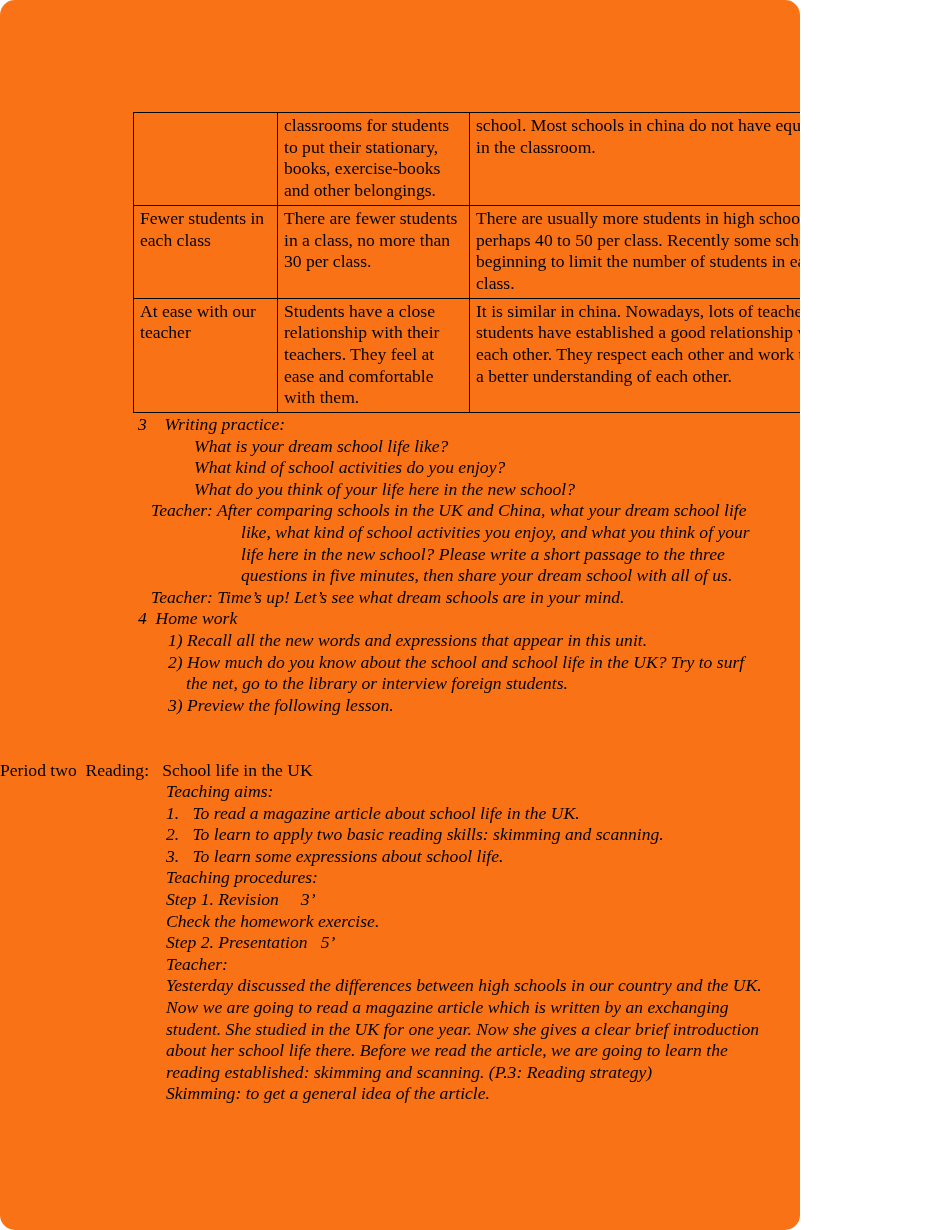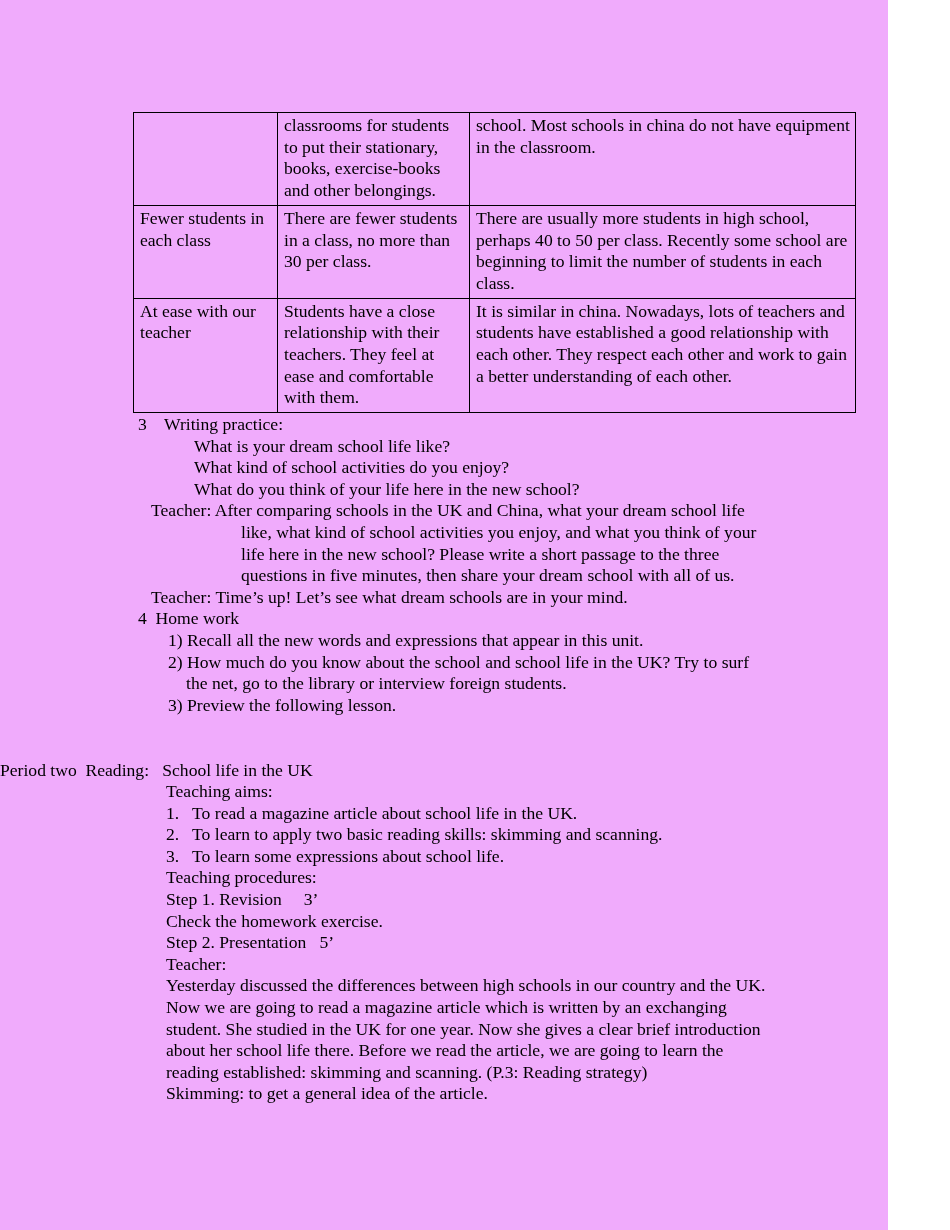--- a/index.html
+++ b/index.html
@@ -9,24 +9,25 @@
   }
   body {
     width: 950px;
     height: 1230px;
     font-family: "Liberation Serif", "DejaVu Serif", serif;
     color: #000000;
     -webkit-font-smoothing: antialiased;
   }
   .page {
     position: relative;
-    width: 888px;
+    width: 800px;
     height: 1230px;
     overflow: hidden;
-    background: #f0abfc;
+    background: #f97316;
+    border-radius: 15px;
   }
 
   
   .cmp-table {
     position: absolute;
     left: 133px;
     top: 112px;
     width: 686px;
     border-collapse: collapse;
     table-layout: fixed;
@@ -48,20 +49,21 @@
     position: absolute;
     left: 0;
     top: 414px;
     width: 950px;
   }
   .ln {
     font-size: 17.6px;
     line-height: 21.6px;
     white-space: pre-wrap;
     font-family: "Liberation Serif", "DejaVu Serif", serif;
+    font-style: italic;
   }
   
   .i-num      { padding-left: 138px; }   
   .i-q        { padding-left: 194px; }   
   .i-teacher  { padding-left: 151px; }   
   .i-cont     { padding-left: 241px; }   
   .i-hw       { padding-left: 168px; }   
   .i-hwcont   { padding-left: 186px; }   
   .i-body     { padding-left: 166px; }   
   .gap-before { margin-top: 21.6px; }

